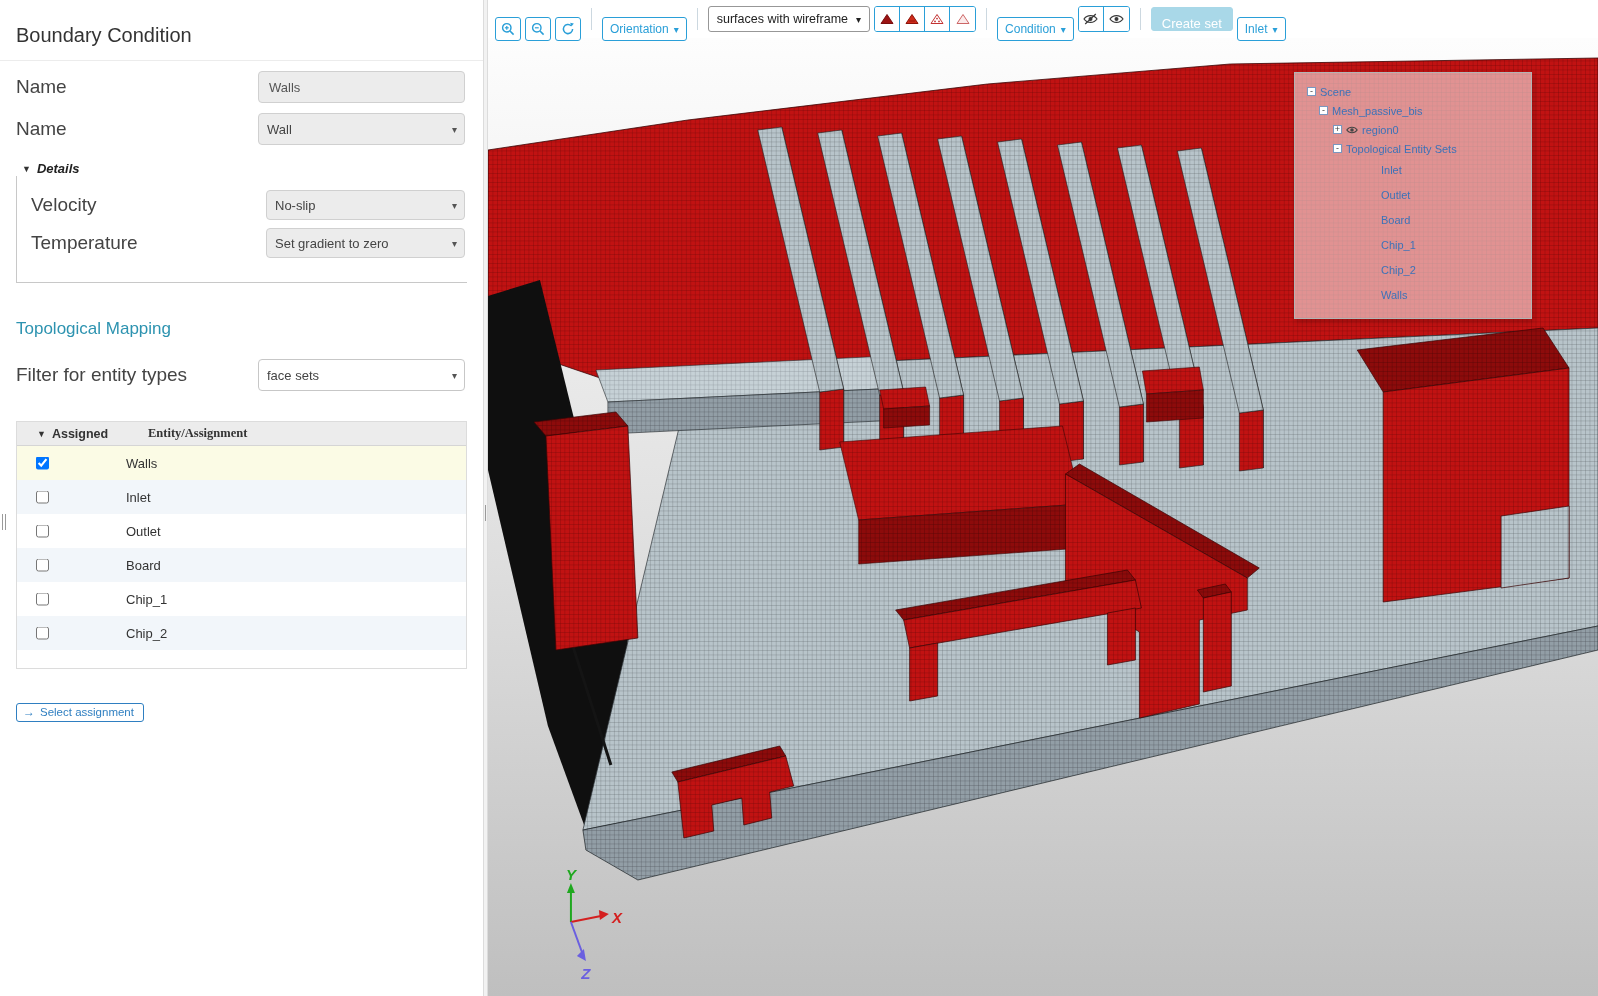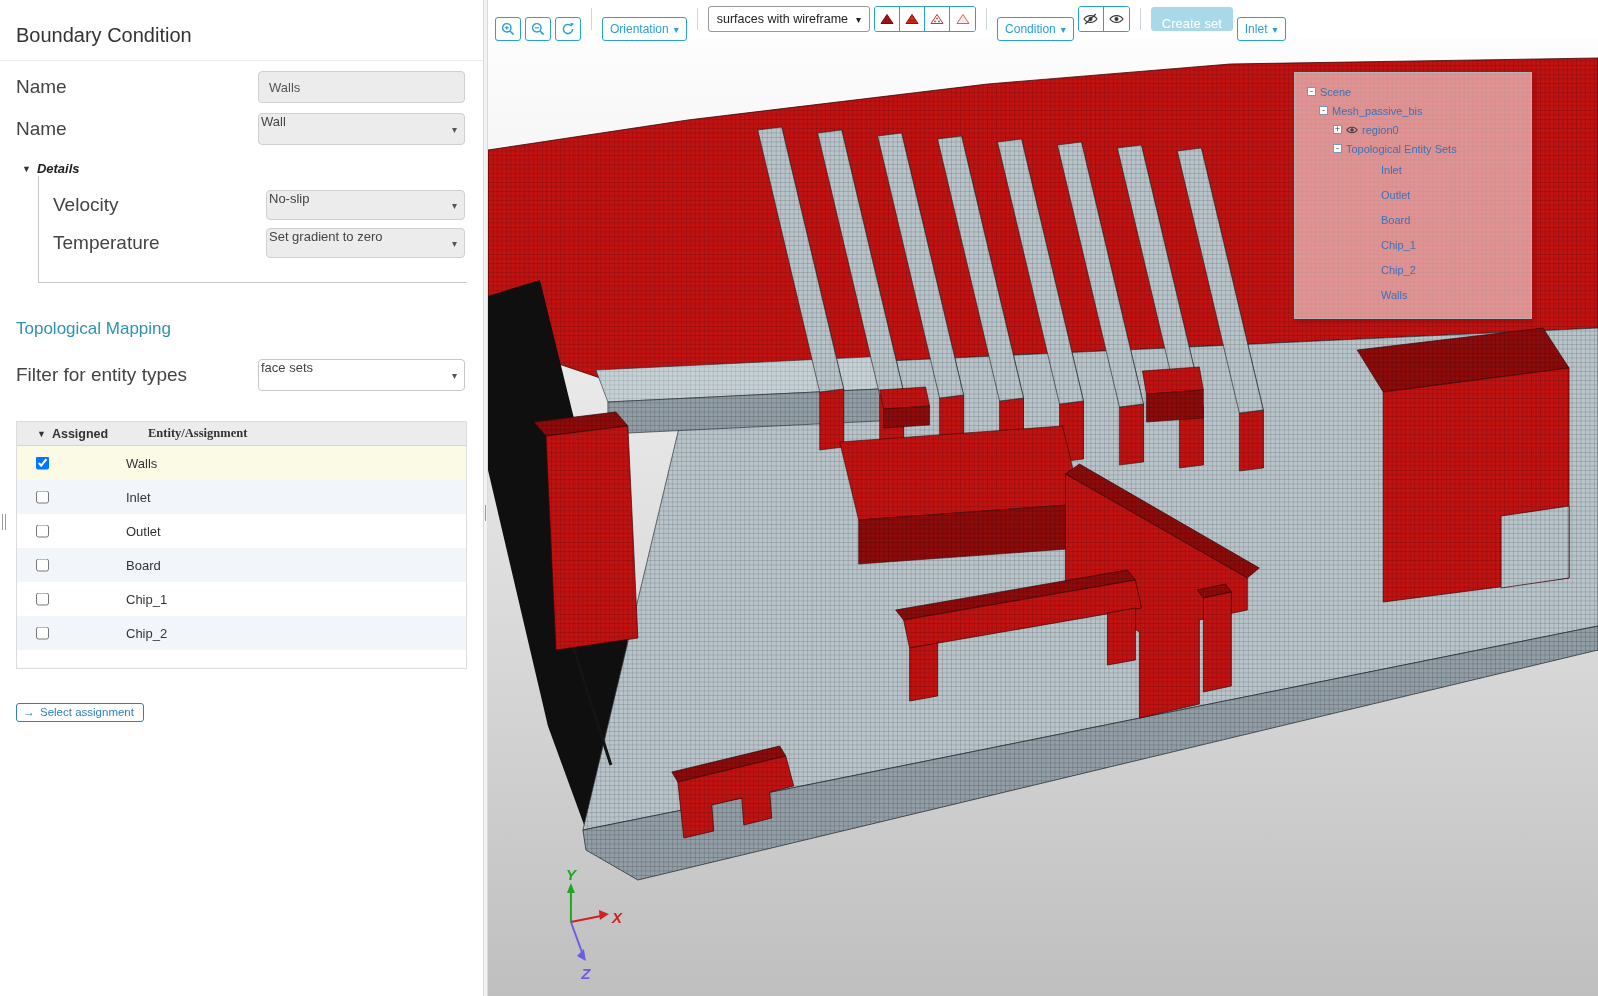--- a/index.html
+++ b/index.html
@@ -9,29 +9,29 @@
     font-family:"Liberation Sans", sans-serif; background:#fff; color:#333;
   }
 
   
   .left-panel { position:absolute; left:0; top:9px; width:483px; height:100%; background:#fff; }
   .panel-title { font-size:20px; font-weight:400; color:#333; margin:0; padding:15px 16px 13px; border-bottom:1px solid #ececec; }
   .form-row { display:flex; align-items:center; margin:10px 18px 8px 16px; }
   .form-row .flabel { flex:1; font-size:19px; color:#444; }
   .control { width:207px; height:32px; position:relative; }
   .text-input { width:100%; height:100%; background:#ececec; border:1px solid #d0d0d0; border-radius:4px; padding:0 10px; font-size:13px; color:#555; font-family:inherit; }
-  .select-box { width:100%; height:100%; background:#ececec; border:1px solid #d0d0d0; border-radius:4px; display:flex; align-items:flex-start; padding:0 22px 0 2px; font-size:13px; color:#444; cursor:pointer; }
+  .select-box { width:100%; height:100%; background:#ececec; border:1px solid #d0d0d0; border-radius:4px; display:flex; align-items:center; padding:0 22px 0 8px; font-size:13px; color:#444; cursor:pointer; }
   .select-box .caret { position:absolute; right:8px; top:50%; transform:translateY(-50%); font-size:10px; color:#555; }
   .select-box.white { background:#fff; border-color:#c7c7c7; }
 
   .details { margin:16px 16px 0; }
   .details-header { display:flex; align-items:center; gap:6px; margin-left:6px; font-size:13px; color:#222; cursor:pointer; }
   .details-header .tri { font-size:9px; color:#333; }
   .details-header em { font-style:italic; font-weight:bold; }
-  .details-body { border-left:1px solid #c8c8c8; border-bottom:1px solid #c8c8c8; margin-left:22px; padding:6px 0 16px; }
+  .details-body { border-left:1px solid #c8c8c8; border-bottom:1px solid #c8c8c8; margin-left:0; padding:6px 0 16px; }
   .details-body .form-row { margin:8px 2px 8px 14px; }
   .details-body .control { width:199px; height:30px; }
 
   .mapping-title { margin:36px 16px 0; font-size:17px; font-weight:500; color:var(--teal-heading,#2d93b0); }
   .filter-row { margin-top:20px; }
 
   .assign-table { margin:30px 16px 0; border:1px solid #dcdcdc; font-size:13px; }
   .thead { position:relative; display:flex; align-items:center; height:24px; background:#ececec; border-bottom:1px solid #d5d5d5; font-weight:bold; font-size:12.5px; color:#333; }
   .thead .h-assigned { margin-left:20px; display:flex; align-items:center; gap:6px; }
   .thead .h-assigned .tri { font-size:9px; }

